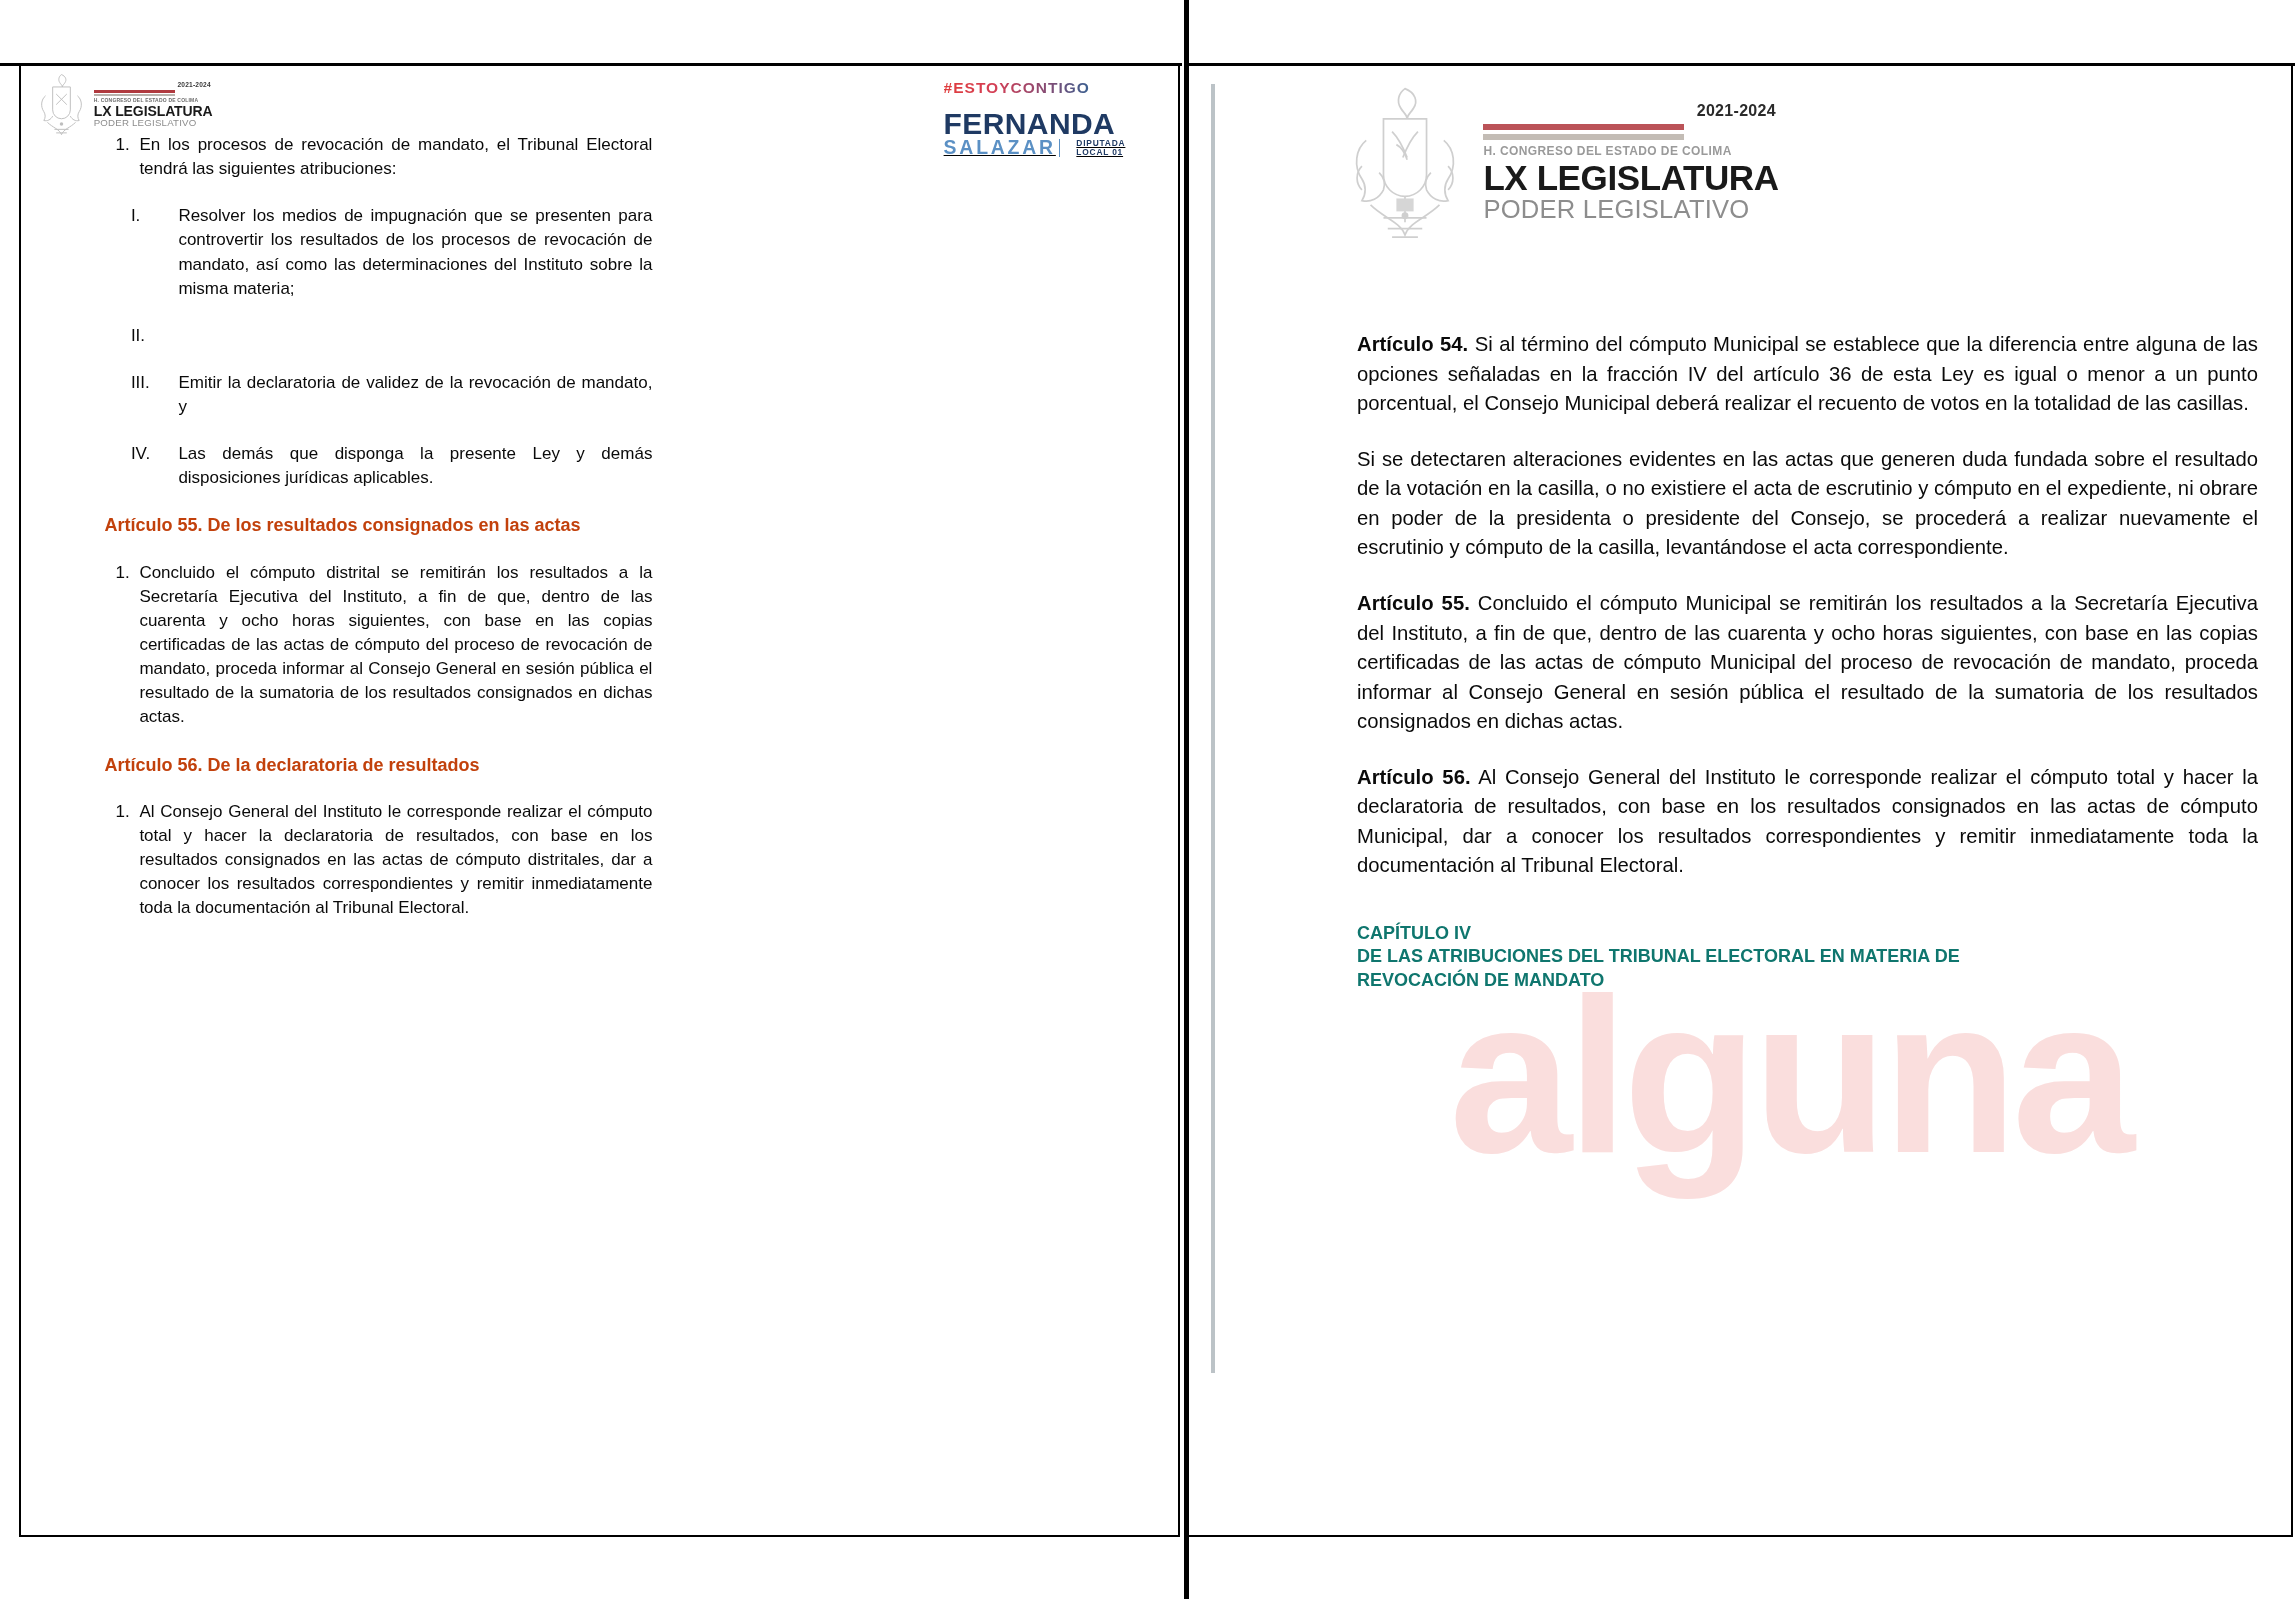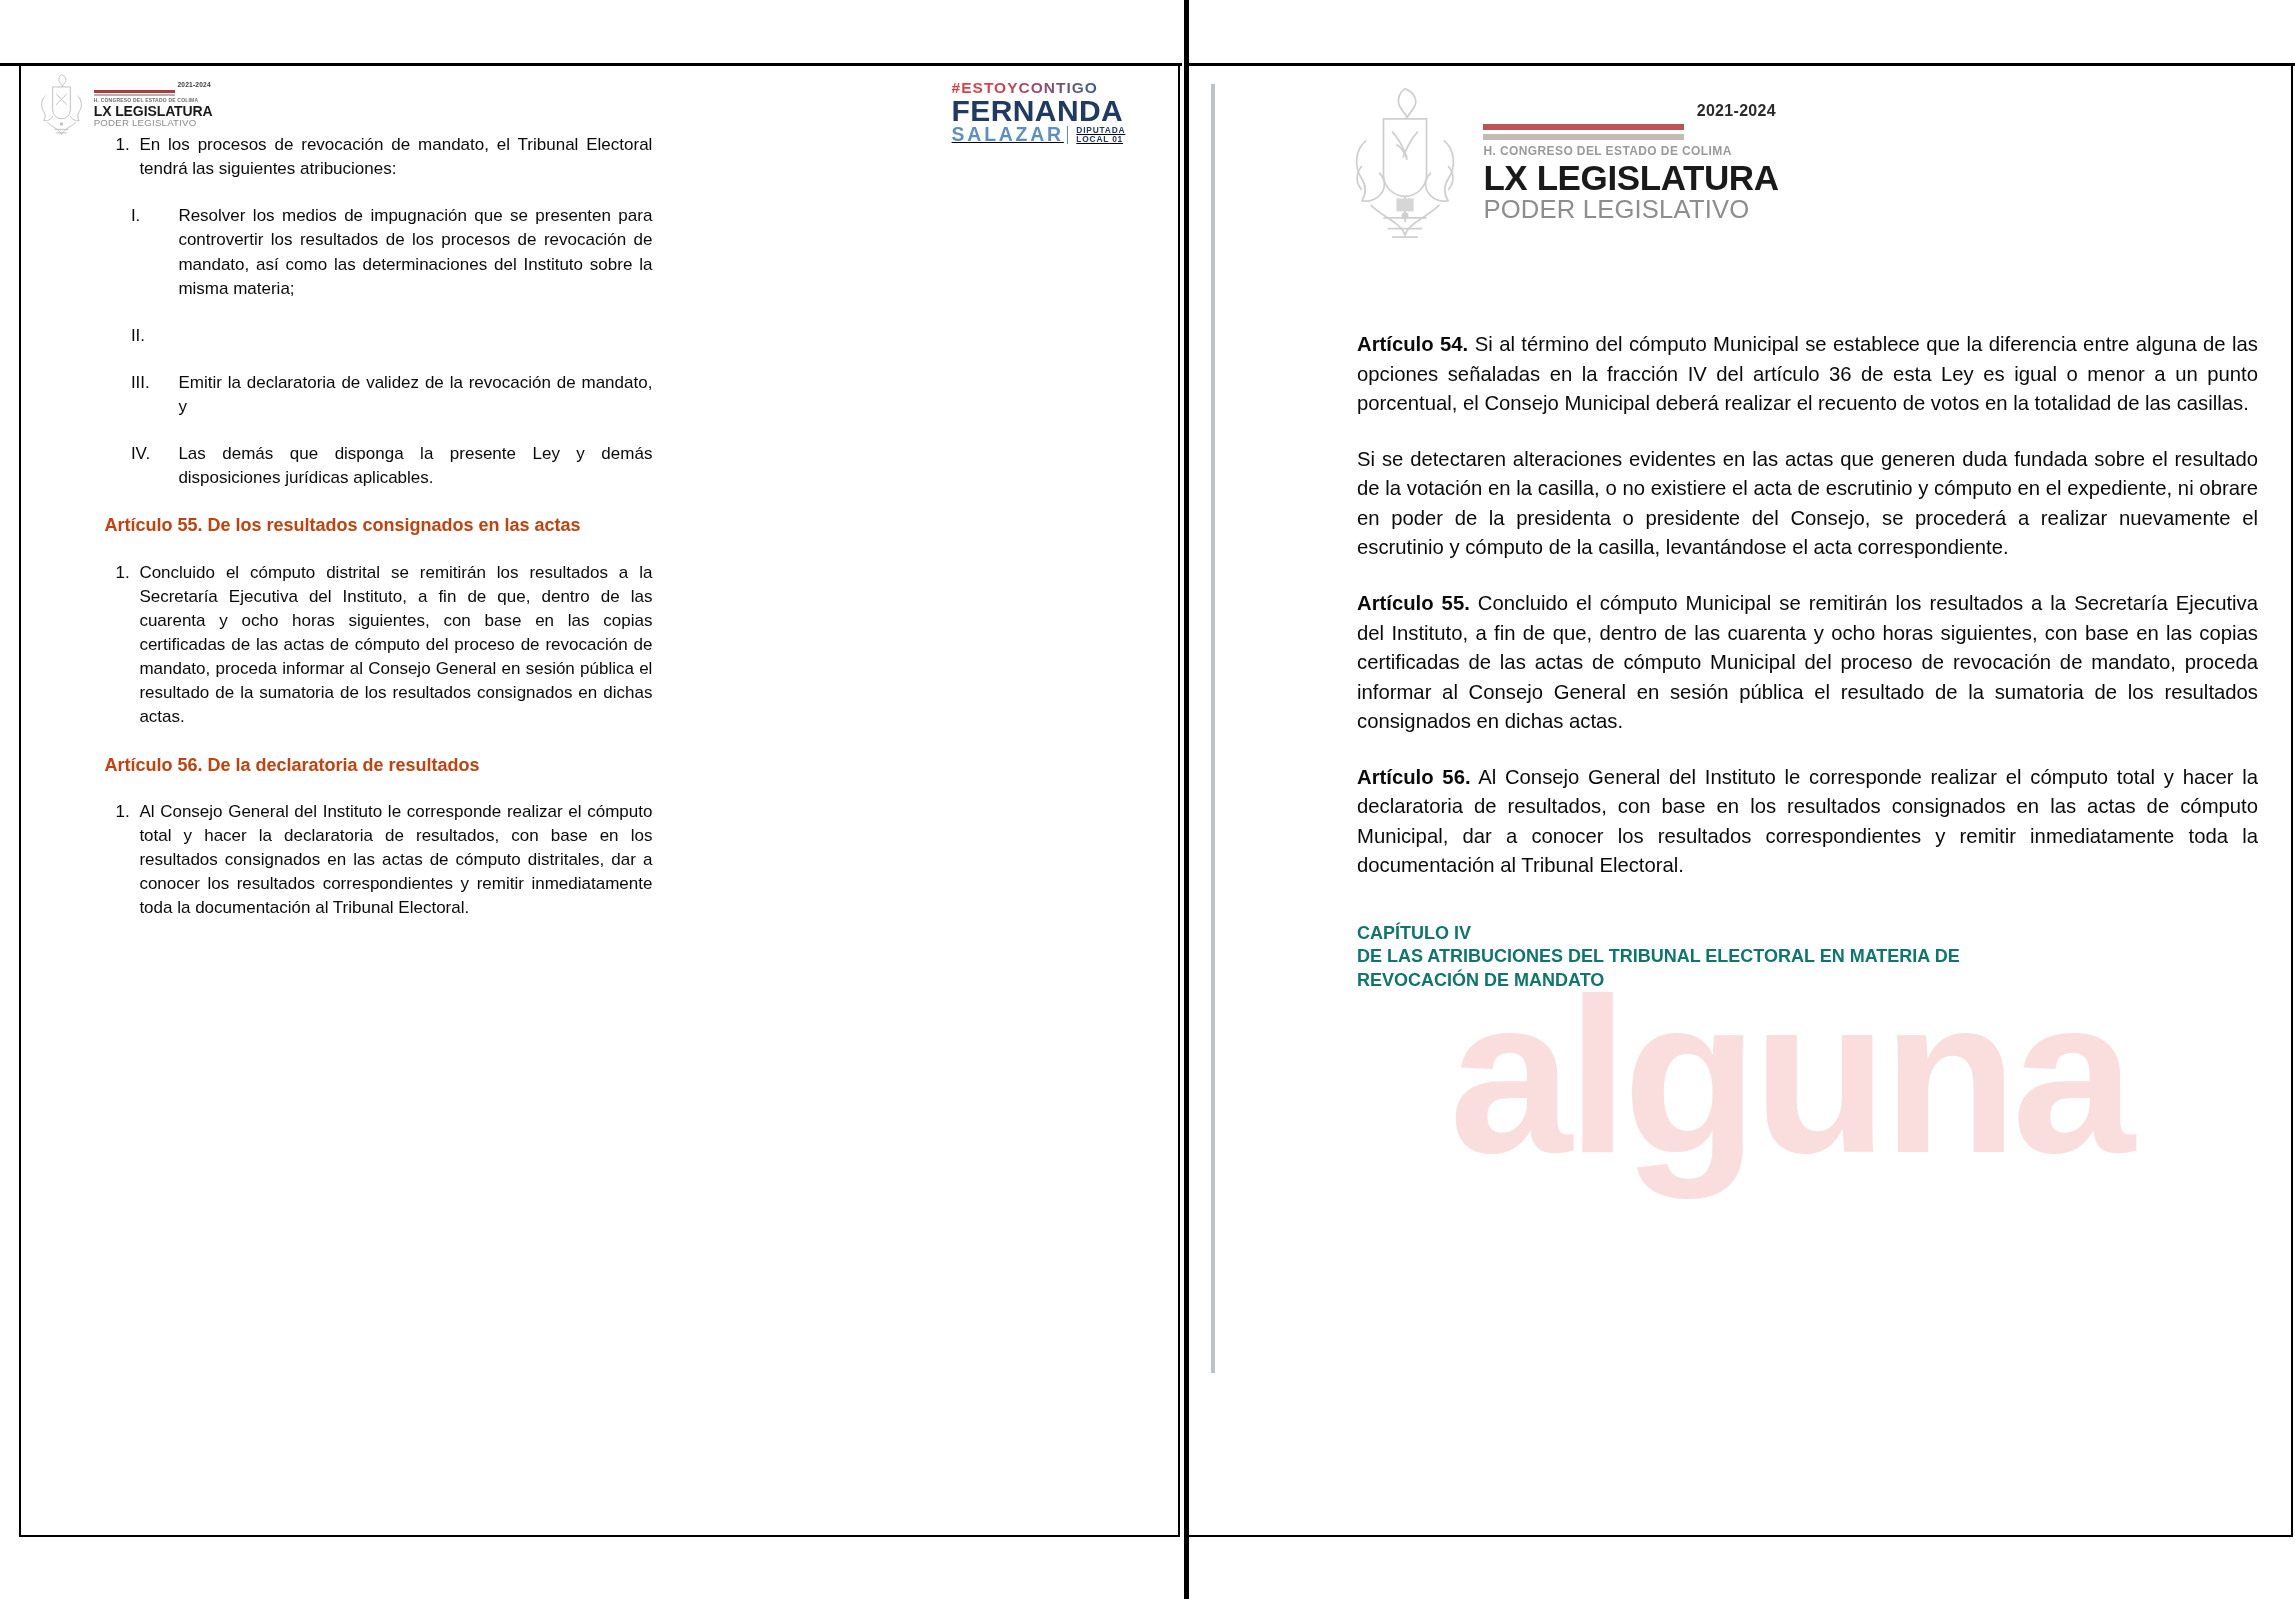--- a/index.html
+++ b/index.html
@@ -150,21 +150,21 @@
     line-height: 1;
   }
   .fer-estoy {
     font-size: 15.5px;
     font-weight: bold;
     letter-spacing: 1px;
     background: linear-gradient(90deg,#e03c3c 0%,#d43f55 28%,#8a4a72 55%,#3b5f8f 80%,#2a4f7c 100%);
     -webkit-background-clip: text;
     background-clip: text;
     color: transparent;
-    margin-bottom: 1px;
+    margin-bottom: 14px;
   }
   .fer-name {
     font-size: 30px;
     font-weight: bold;
     color: #1f3a63;
     letter-spacing: 0.4px;
     line-height: .95;
   }
   .fer-bottom-row {
     display: flex;
@@ -178,21 +178,21 @@
     color: #5b90c4;
     letter-spacing: 2.8px;
     line-height: 1;
   }
   .fer-cargo {
     display: flex;
     flex-direction: column;
     line-height: 1.05;
     padding-bottom: 0.9px;
     border-left: 1.8px solid #5b90c4;
-    padding-left: 8px;
+    padding-left: 16px;
   }
   .fer-cargo span {
     font-size: 8.4px;
     font-weight: bold;
     color: #1f3a63;
     letter-spacing: 0.8px;
   }
 
   
   .left-body {

